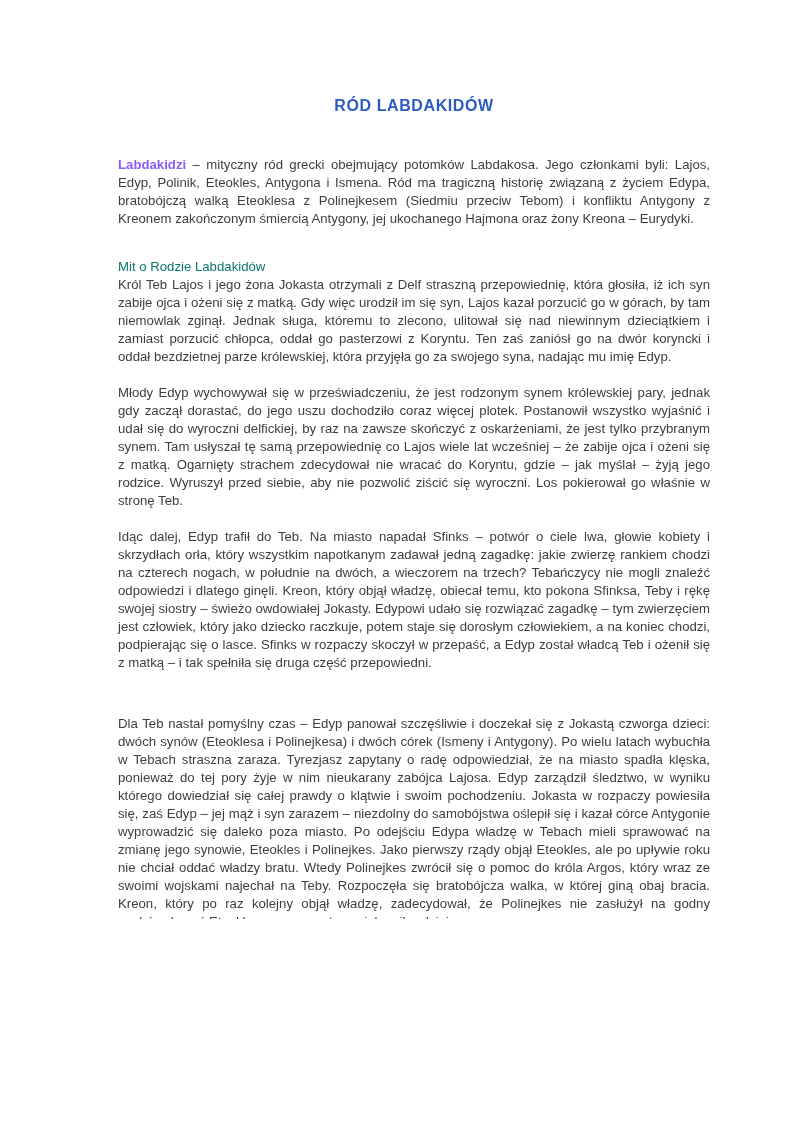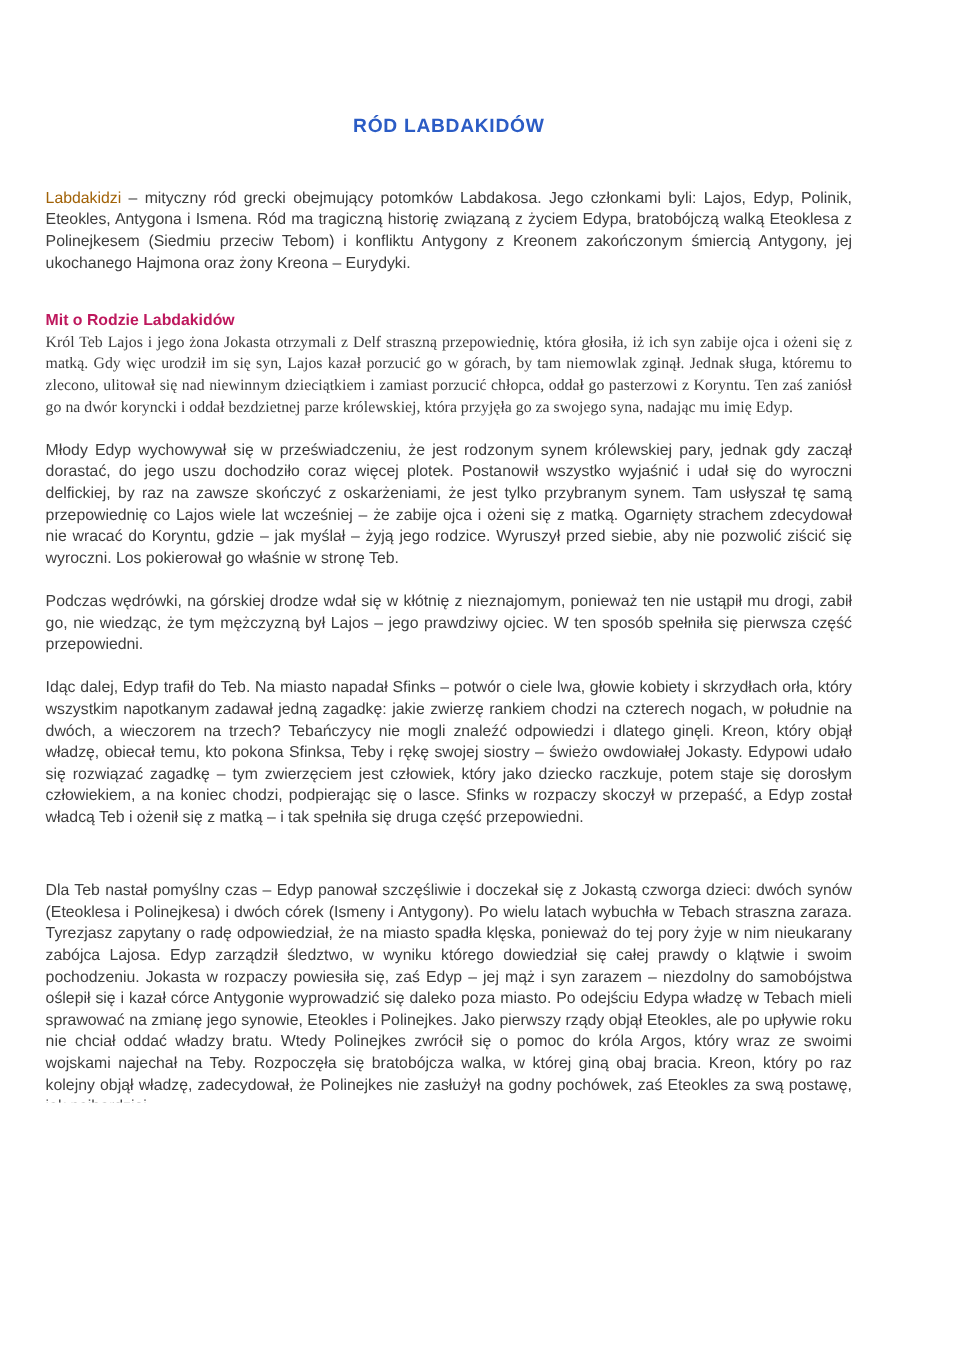--- a/index.html
+++ b/index.html
@@ -6,21 +6,21 @@
     margin: 0;
     padding: 0;
     background: #ffffff;
   }
   .page {
     position: relative;
     width: 800px;
     height: 919px;
     background: #ffffff;
     box-sizing: border-box;
-    padding: 96px 90px 40px 38px;
+    padding: 96px 90px 40px 118px;
     overflow: hidden;
     font-family: "Liberation Sans", "DejaVu Sans", sans-serif;
     color: #3e3e3e;
   }
   .doc-title {
     margin: 0 0 40px 0;
     text-align: center;
     font-size: 16px;
     line-height: 20px;
     font-weight: bold;
@@ -28,33 +28,32 @@
     color: #2b5cc5;
   }
   .para {
     margin: 0 0 18px 0;
     font-size: 13.2px;
     line-height: 18px;
     text-align: justify;
     color: #3e3e3e;
   }
   .lead-term {
-    color: #a16207;
-    font-weight: normal;
+    color: #8b5cf6;
+    font-weight: bold;
   }
   .section-heading {
     margin: 30px 0 0 0;
     font-size: 13.2px;
     line-height: 18px;
-    font-weight: bold;
-    color: #be185d;
+    font-weight: normal;
+    color: #0f766e;
   }
   .para.after-heading {
     margin-top: 0;
-    font-family: Liberation Serif, serif;
   }
   .para:last-child {
     margin-bottom: 0;
     margin-top: 43px;
   }
 </style>
 </head>
 <body>
 
 <div class="page">
@@ -63,19 +62,18 @@
 
   <p class="para"><span class="lead-term">Labdakidzi</span><span> – mityczny ród grecki obejmujący potomków Labdakosa. Jego członkami byli: Lajos, Edyp, Polinik, Eteokles, Antygona i Ismena. Ród ma tragiczną historię związaną z życiem Edypa, bratobójczą walką Eteoklesa z Polinejkesem (Siedmiu przeciw Tebom) i konfliktu Antygony z Kreonem zakończonym śmiercią Antygony, jej ukochanego Hajmona oraz żony Kreona – Eurydyki.</span></p>
 
 
   <h2 class="section-heading">Mit o Rodzie Labdakidów</h2>
 
   <p class="para after-heading">Król Teb Lajos i jego żona Jokasta otrzymali z Delf straszną przepowiednię, która głosiła, iż ich syn zabije ojca i ożeni się z matką. Gdy więc urodził im się syn, Lajos kazał porzucić go w górach, by tam niemowlak zginął. Jednak sługa, któremu to zlecono, ulitował się nad niewinnym dzieciątkiem i zamiast porzucić chłopca, oddał go pasterzowi z Koryntu. Ten zaś zaniósł go na dwór koryncki i oddał bezdzietnej parze królewskiej, która przyjęła go za swojego syna, nadając mu imię Edyp.</p>
 
   <p class="para">Młody Edyp wychowywał się w przeświadczeniu, że jest rodzonym synem królewskiej pary, jednak gdy zaczął dorastać, do jego uszu dochodziło coraz więcej plotek. Postanowił wszystko wyjaśnić i udał się do wyroczni delfickiej, by raz na zawsze skończyć z oskarżeniami, że jest tylko przybranym synem. Tam usłyszał tę samą przepowiednię co Lajos wiele lat wcześniej – że zabije ojca i ożeni się z matką. Ogarnięty strachem zdecydował nie wracać do Koryntu, gdzie – jak myślał – żyją jego rodzice. Wyruszył przed siebie, aby nie pozwolić ziścić się wyroczni. Los pokierował go właśnie w stronę Teb.</p>
 
-  <p class="para">Podczas wędrówki, na górskiej drodze wdał się w kłótnię z nieznajomym, ponieważ ten nie ustąpił mu drogi, zabił go, nie wiedząc, że tym mężczyzną był Lajos – jego prawdziwy ojciec. W ten sposób spełniła się pierwsza część przepowiedni.</p>
 
   <p class="para">Idąc dalej, Edyp trafił do Teb. Na miasto napadał Sfinks – potwór o ciele lwa, głowie kobiety i skrzydłach orła, który wszystkim napotkanym zadawał jedną zagadkę: jakie zwierzę rankiem chodzi na czterech nogach, w południe na dwóch, a wieczorem na trzech? Tebańczycy nie mogli znaleźć odpowiedzi i dlatego ginęli. Kreon, który objął władzę, obiecał temu, kto pokona Sfinksa, Teby i rękę swojej siostry – świeżo owdowiałej Jokasty. Edypowi udało się rozwiązać zagadkę – tym zwierzęciem jest człowiek, który jako dziecko raczkuje, potem staje się dorosłym człowiekiem, a na koniec chodzi, podpierając się o lasce. Sfinks w rozpaczy skoczył w przepaść, a Edyp został władcą Teb i ożenił się z matką – i tak spełniła się druga część przepowiedni.</p>
 
   <p class="para">Dla Teb nastał pomyślny czas – Edyp panował szczęśliwie i doczekał się z Jokastą czworga dzieci: dwóch synów (Eteoklesa i Polinejkesa) i dwóch córek (Ismeny i Antygony). Po wielu latach wybuchła w Tebach straszna zaraza. Tyrezjasz zapytany o radę odpowiedział, że na miasto spadła klęska, ponieważ do tej pory żyje w nim nieukarany zabójca Lajosa. Edyp zarządził śledztwo, w wyniku którego dowiedział się całej prawdy o klątwie i swoim pochodzeniu. Jokasta w rozpaczy powiesiła się, zaś Edyp – jej mąż i syn zarazem – niezdolny do samobójstwa oślepił się i kazał córce Antygonie wyprowadzić się daleko poza miasto. Po odejściu Edypa władzę w Tebach mieli sprawować na zmianę jego synowie, Eteokles i Polinejkes. Jako pierwszy rządy objął Eteokles, ale po upływie roku nie chciał oddać władzy bratu. Wtedy Polinejkes zwrócił się o pomoc do króla Argos, który wraz ze swoimi wojskami najechał na Teby. Rozpoczęła się bratobójcza walka, w której giną obaj bracia. Kreon, który po raz kolejny objął władzę, zadecydował, że Polinejkes nie zasłużył na godny pochówek, zaś Eteokles za swą postawę, jak najbardziej.</p>
 
 </div>
 
 </body></html>

